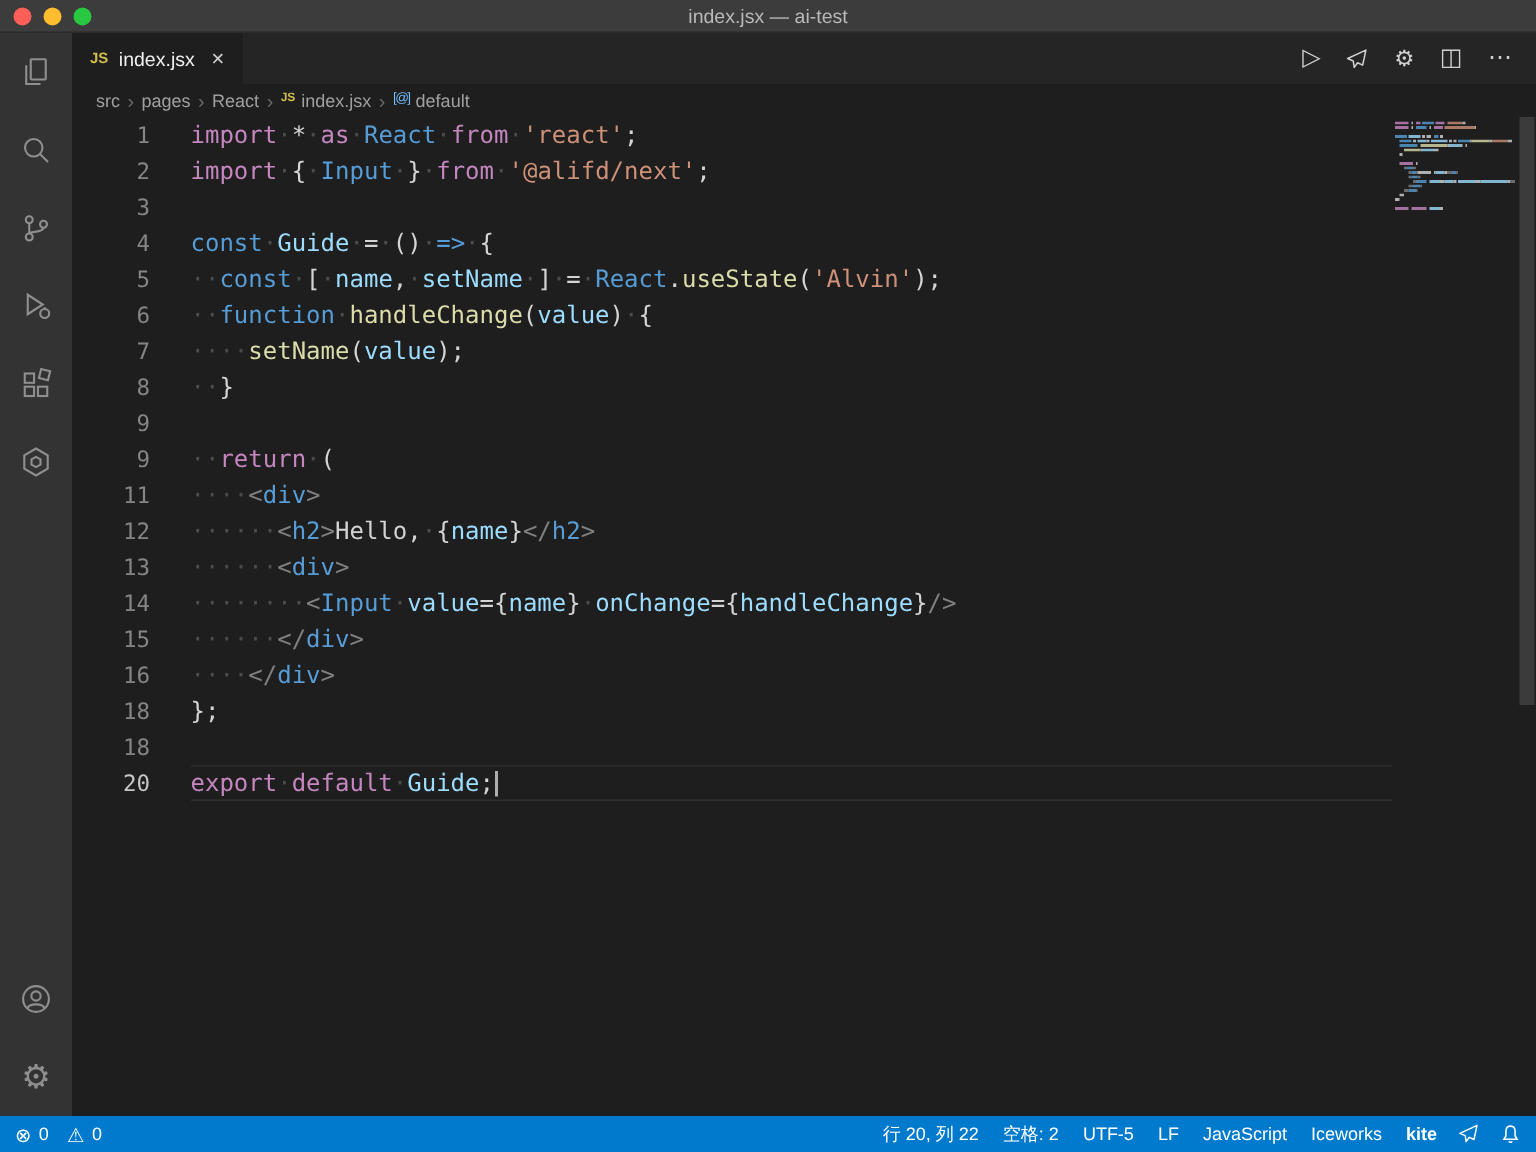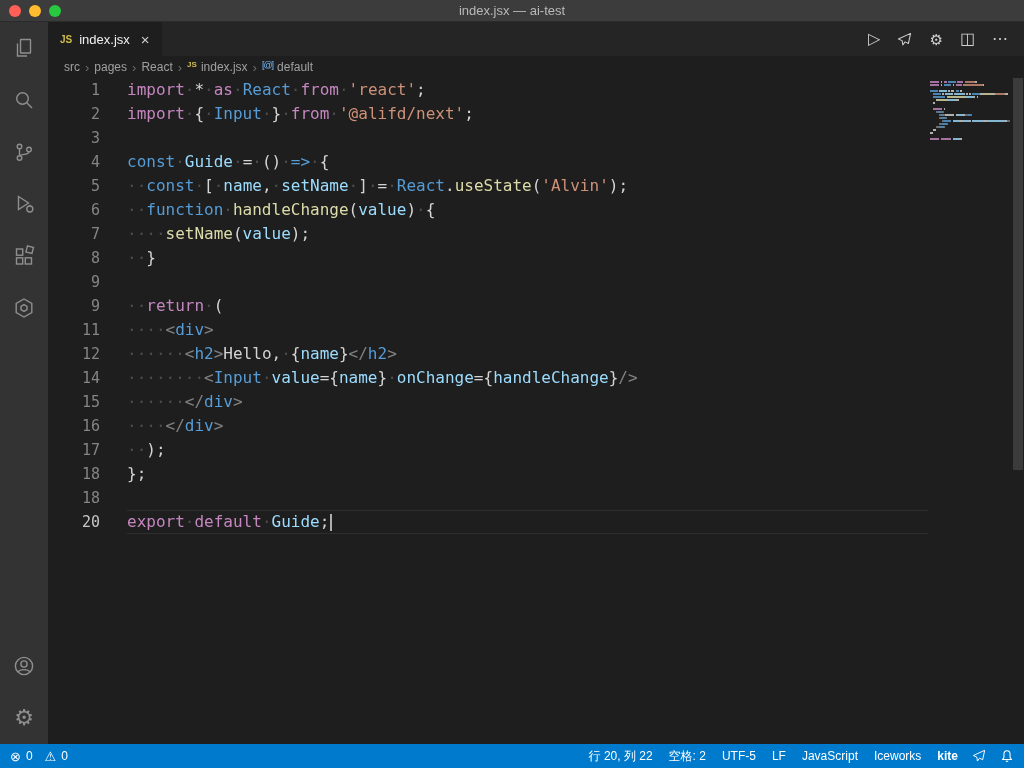--- a/index.html
+++ b/index.html
@@ -197,24 +197,24 @@
             <div class="line"><span class="ln">3</span><span class="code"></span></div>
             <div class="line"><span class="ln">4</span><span class="code"><span class="tk-d">const</span><span class="tk-sp">·</span><span class="tk-v">Guide</span><span class="tk-sp">·</span><span class="tk-w">=</span><span class="tk-sp">·</span><span class="tk-w">()</span><span class="tk-sp">·</span><span class="tk-d">=&gt;</span><span class="tk-sp">·</span><span class="tk-w">{</span></span></div>
             <div class="line"><span class="ln">5</span><span class="code"><span class="tk-sp">··</span><span class="tk-d">const</span><span class="tk-sp">·</span><span class="tk-w">[</span><span class="tk-sp">·</span><span class="tk-v">name</span><span class="tk-w">,</span><span class="tk-sp">·</span><span class="tk-v">setName</span><span class="tk-sp">·</span><span class="tk-w">]</span><span class="tk-sp">·</span><span class="tk-w">=</span><span class="tk-sp">·</span><span class="tk-d">React</span><span class="tk-w">.</span><span class="tk-f">useState</span><span class="tk-w">(</span><span class="tk-s">'Alvin'</span><span class="tk-w">);</span></span></div>
             <div class="line"><span class="ln">6</span><span class="code"><span class="tk-sp">··</span><span class="tk-d">function</span><span class="tk-sp">·</span><span class="tk-f">handleChange</span><span class="tk-w">(</span><span class="tk-v">value</span><span class="tk-w">)</span><span class="tk-sp">·</span><span class="tk-w">{</span></span></div>
             <div class="line"><span class="ln">7</span><span class="code"><span class="tk-sp">····</span><span class="tk-f">setName</span><span class="tk-w">(</span><span class="tk-v">value</span><span class="tk-w">);</span></span></div>
             <div class="line"><span class="ln">8</span><span class="code"><span class="tk-sp">··</span><span class="tk-w">}</span></span></div>
             <div class="line"><span class="ln">9</span><span class="code"></span></div>
             <div class="line"><span class="ln">9</span><span class="code"><span class="tk-sp">··</span><span class="tk-k">return</span><span class="tk-sp">·</span><span class="tk-w">(</span></span></div>
             <div class="line"><span class="ln">11</span><span class="code"><span class="tk-sp">····</span><span class="tk-g">&lt;</span><span class="tk-d">div</span><span class="tk-g">&gt;</span></span></div>
             <div class="line"><span class="ln">12</span><span class="code"><span class="tk-sp">······</span><span class="tk-g">&lt;</span><span class="tk-d">h2</span><span class="tk-g">&gt;</span><span class="tk-w">Hello,</span><span class="tk-sp">·</span><span class="tk-w">{</span><span class="tk-v">name</span><span class="tk-w">}</span><span class="tk-g">&lt;/</span><span class="tk-d">h2</span><span class="tk-g">&gt;</span></span></div>
+            <div class="line"><span class="ln">13</span><span class="code"><span class="tk-sp">······</span><span class="tk-g">&lt;</span><span class="tk-d">div</span><span class="tk-g">&gt;</span></span></div>
             <div class="line"><span class="ln">14</span><span class="code"><span class="tk-sp">········</span><span class="tk-g">&lt;</span><span class="tk-d">Input</span><span class="tk-sp">·</span><span class="tk-v">value</span><span class="tk-w">=</span><span class="tk-w">{</span><span class="tk-v">name</span><span class="tk-w">}</span><span class="tk-sp">·</span><span class="tk-v">onChange</span><span class="tk-w">=</span><span class="tk-w">{</span><span class="tk-v">handleChange</span><span class="tk-w">}</span><span class="tk-g">/&gt;</span></span></div>
             <div class="line"><span class="ln">15</span><span class="code"><span class="tk-sp">······</span><span class="tk-g">&lt;/</span><span class="tk-d">div</span><span class="tk-g">&gt;</span></span></div>
             <div class="line"><span class="ln">16</span><span class="code"><span class="tk-sp">····</span><span class="tk-g">&lt;/</span><span class="tk-d">div</span><span class="tk-g">&gt;</span></span></div>
-            <div class="line"><span class="ln">17</span><span class="code"><span class="tk-sp">··</span><span class="tk-w">);</span></span></div>
             <div class="line"><span class="ln">18</span><span class="code"><span class="tk-w">};</span></span></div>
             <div class="line"><span class="ln">18</span><span class="code"></span></div>
             <div class="line current"><span class="ln">20</span><span class="code"><span class="tk-k">export</span><span class="tk-sp">·</span><span class="tk-k">default</span><span class="tk-sp">·</span><span class="tk-v">Guide</span><span class="tk-w">;</span><span class="caret"></span></span></div>
           </div>
         <div class="minimap">
             <div class="mm-row"><span class="mm-seg mm-k" style="width: 9px;"></span><span class="mm-seg mm-sp" style="width: 1.5px;"></span><span class="mm-seg mm-w" style="width: 1.5px;"></span><span class="mm-seg mm-sp" style="width: 1.5px;"></span><span class="mm-seg mm-k" style="width: 3px;"></span><span class="mm-seg mm-sp" style="width: 1.5px;"></span><span class="mm-seg mm-d" style="width: 7.5px;"></span><span class="mm-seg mm-sp" style="width: 1.5px;"></span><span class="mm-seg mm-k" style="width: 6px;"></span><span class="mm-seg mm-sp" style="width: 1.5px;"></span><span class="mm-seg mm-s" style="width: 10.5px;"></span><span class="mm-seg mm-w" style="width: 1.5px;"></span></div>
             <div class="mm-row"><span class="mm-seg mm-k" style="width: 9px;"></span><span class="mm-seg mm-sp" style="width: 1.5px;"></span><span class="mm-seg mm-w" style="width: 1.5px;"></span><span class="mm-seg mm-sp" style="width: 1.5px;"></span><span class="mm-seg mm-d" style="width: 7.5px;"></span><span class="mm-seg mm-sp" style="width: 1.5px;"></span><span class="mm-seg mm-w" style="width: 1.5px;"></span><span class="mm-seg mm-sp" style="width: 1.5px;"></span><span class="mm-seg mm-k" style="width: 6px;"></span><span class="mm-seg mm-sp" style="width: 1.5px;"></span><span class="mm-seg mm-s" style="width: 19.5px;"></span><span class="mm-seg mm-w" style="width: 1.5px;"></span></div>
             <div class="mm-row"></div>
             <div class="mm-row"><span class="mm-seg mm-d" style="width: 7.5px;"></span><span class="mm-seg mm-sp" style="width: 1.5px;"></span><span class="mm-seg mm-v" style="width: 7.5px;"></span><span class="mm-seg mm-sp" style="width: 1.5px;"></span><span class="mm-seg mm-w" style="width: 1.5px;"></span><span class="mm-seg mm-sp" style="width: 1.5px;"></span><span class="mm-seg mm-w" style="width: 3px;"></span><span class="mm-seg mm-sp" style="width: 1.5px;"></span><span class="mm-seg mm-d" style="width: 3px;"></span><span class="mm-seg mm-sp" style="width: 1.5px;"></span><span class="mm-seg mm-w" style="width: 1.5px;"></span></div>
             <div class="mm-row"><span class="mm-seg mm-sp" style="width: 3px;"></span><span class="mm-seg mm-d" style="width: 7.5px;"></span><span class="mm-seg mm-sp" style="width: 1.5px;"></span><span class="mm-seg mm-w" style="width: 1.5px;"></span><span class="mm-seg mm-sp" style="width: 1.5px;"></span><span class="mm-seg mm-v" style="width: 6px;"></span><span class="mm-seg mm-w" style="width: 1.5px;"></span><span class="mm-seg mm-sp" style="width: 1.5px;"></span><span class="mm-seg mm-v" style="width: 10.5px;"></span><span class="mm-seg mm-sp" style="width: 1.5px;"></span><span class="mm-seg mm-w" style="width: 1.5px;"></span><span class="mm-seg mm-sp" style="width: 1.5px;"></span><span class="mm-seg mm-w" style="width: 1.5px;"></span><span class="mm-seg mm-sp" style="width: 1.5px;"></span><span class="mm-seg mm-d" style="width: 7.5px;"></span><span class="mm-seg mm-w" style="width: 1.5px;"></span><span class="mm-seg mm-f" style="width: 12px;"></span><span class="mm-seg mm-w" style="width: 1.5px;"></span><span class="mm-seg mm-s" style="width: 10.5px;"></span><span class="mm-seg mm-w" style="width: 3px;"></span></div>

